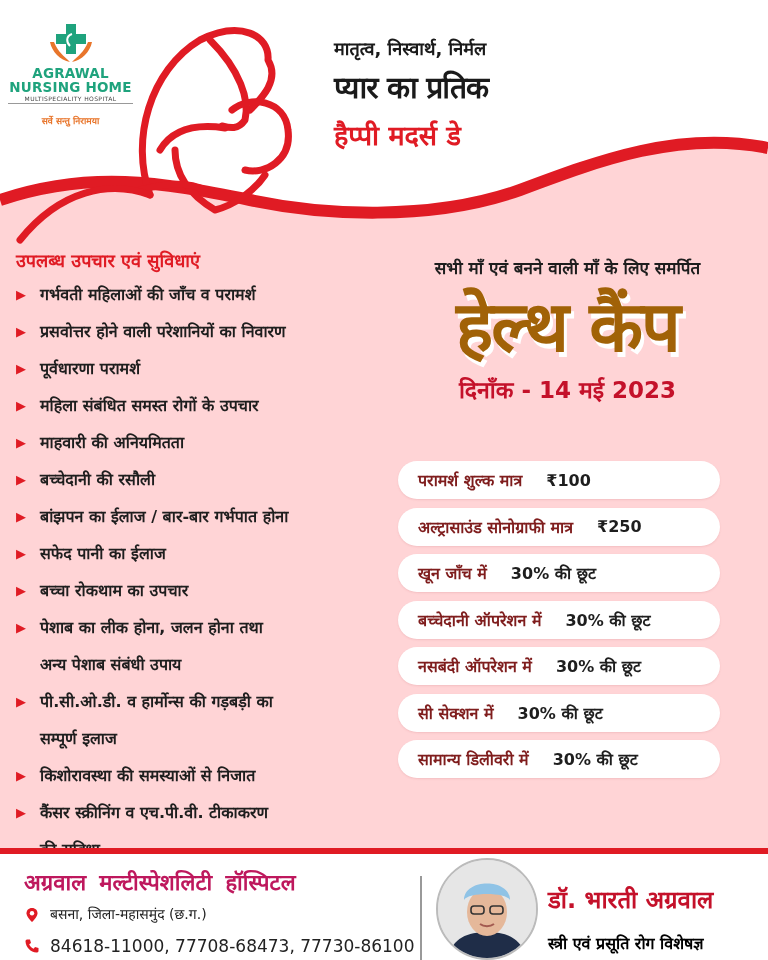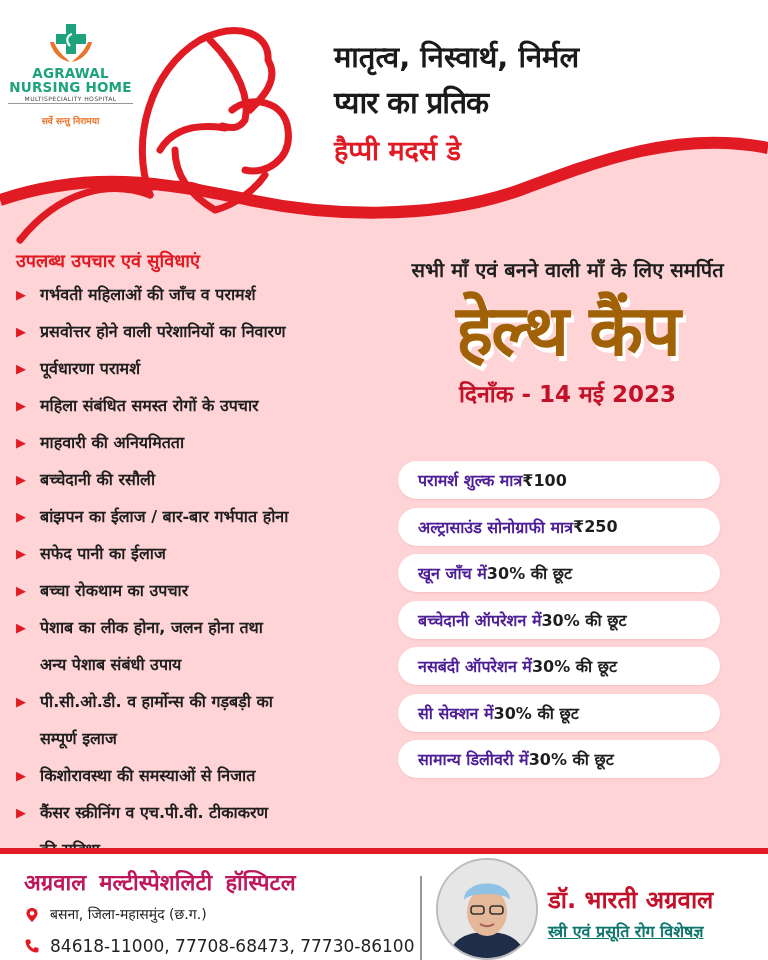--- a/index.html
+++ b/index.html
@@ -5,45 +5,45 @@
   html,body{margin:0;padding:0;}
   body{width:768px;height:960px;overflow:hidden;background:#ffd4d6;font-family:"DejaVu Sans",sans-serif;position:relative;}
   .poster{position:absolute;left:0;top:0;width:768px;height:960px;}
   .bg-svg{position:absolute;left:0;top:0;width:768px;height:960px;}
   .logo{position:absolute;left:8px;top:22px;width:125px;text-align:center;}
   .logo-icon{display:block;margin:0 auto;}
   .logo-name{font-family:"DejaVu Sans",sans-serif;font-weight:bold;color:#1fa37d;font-size:13.5px;line-height:14px;letter-spacing:0.2px;}
   .logo-sub{font-size:6px;color:#444;border-bottom:1px solid #999;letter-spacing:0.4px;margin-top:1px;padding-bottom:1px;white-space:nowrap;}
   .logo-tag{font-size:9px;color:#e8752b;font-weight:bold;margin-top:10px;}
   .header-text{position:absolute;left:334px;top:36px;}
-  .tagline{font-size:29px;font-weight:bold;color:#1a1a1a;}
+  .tagline{font-size:18px;font-weight:bold;color:#1a1a1a;}
   .main-title{font-size:30px;font-weight:bold;color:#1a1a1a;line-height:52px;margin-top:2px;letter-spacing:-1px;}
   .sub-title{font-size:27px;font-weight:bold;color:#e01b24;margin-top:2px;}
   .services{position:absolute;left:16px;top:248px;width:355px;}
   .services-title{font-size:18px;font-weight:bold;color:#e01b24;margin-bottom:4px;}
   .svc{display:flex;align-items:flex-start;font-size:16px;font-weight:bold;color:#1e1e1e;line-height:37px;}
   .svc .tri{color:#e01b24;font-size:13px;width:16px;margin-right:8px;flex:none;line-height:37px;}
   .svc.two .txt{line-height:37px;}
   .right-top{position:absolute;left:375px;top:256px;width:385px;text-align:center;}
-  .dedication{font-size:20px;font-weight:bold;color:#1e1e1e;}
+  .dedication{font-size:17px;font-weight:bold;color:#1e1e1e;}
   .camp-title{font-size:70px;font-weight:bold;color:#a16207;line-height:84px;margin-top:6px;text-shadow:3px 5px 0 #ffffff;letter-spacing:-2px;}
   .camp-date{font-size:23px;font-weight:bold;color:#c4112a;margin-top:4px;}
   .offers{position:absolute;left:398px;top:461px;width:322px;}
   .offer{height:38px;background:#fff;border-radius:19px;margin-bottom:8.5px;display:flex;align-items:center;padding-left:20px;font-size:16px;font-weight:bold;box-shadow:0 1px 2px rgba(180,80,90,0.15);}
-  .offer .lbl{color:#4c1d95;margin-right:0;}
+  .offer .lbl{color:#7f1d1d;margin-right:24px;}
   .offer .val{color:#1e1e1e;}
   .footer{position:absolute;left:0;top:848px;width:768px;height:112px;background:#fff;border-top:6px solid #e01b24;}
   .hosp-name{position:absolute;left:24px;top:12px;font-size:22px;font-weight:bold;color:#be185d;font-family:Liberation Mono, monospace;}
   .addr{position:absolute;left:24px;top:50px;font-size:14px;color:#222;display:flex;align-items:flex-end;}
   .phone{position:absolute;left:24px;top:82px;font-size:17px;color:#222;display:flex;align-items:center;}
   .ico{width:16px;height:16px;margin-right:10px;display:inline-block;}
   .divider{position:absolute;left:420px;top:22px;width:2px;height:84px;background:#999;}
   .avatar{position:absolute;left:436px;top:4px;width:98px;height:98px;border-radius:50%;border:2px solid #bbb;overflow:hidden;background:#dcdcdc;}
   .doc-name{position:absolute;left:548px;top:28px;font-size:24px;font-weight:bold;color:#c4112a;}
-  .doc-title{position:absolute;left:548px;top:66px;font-size:16px;font-weight:bold;color:#0f766e;text-decoration:underline;}
+  .doc-title{position:absolute;left:548px;top:78px;font-size:16px;font-weight:bold;color:#000000;}
 </style>
 </head>
 <body>
 
 <div class="poster">
 
   <svg class="bg-svg" viewBox="0 0 768 960">
     <path d="M0 0 H768 V150 C680 130 600 160 520 190 C430 222 320 215 250 200 C160 182 90 170 0 200 Z" fill="#ffffff"></path>
     <path d="M0 200 C90 170 160 182 250 200 C320 215 430 222 520 190 C600 160 680 130 768 148" fill="none" stroke="#e01b24" stroke-width="12"></path>
 

